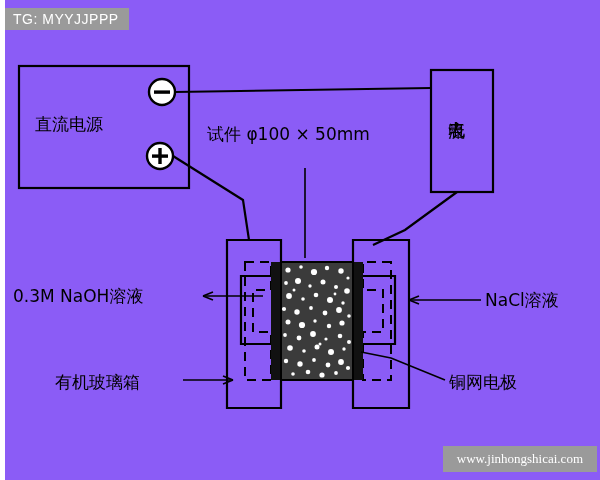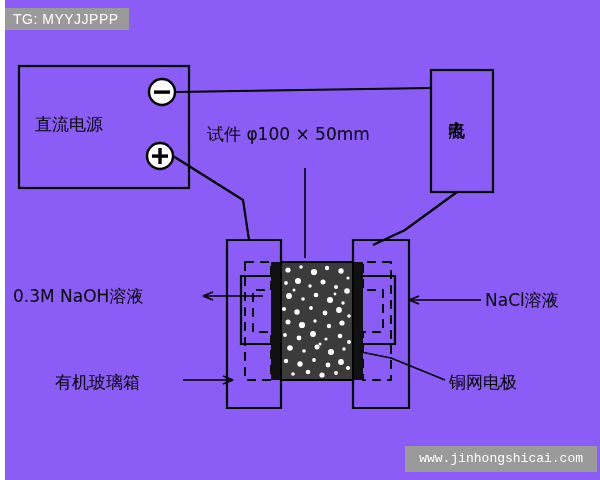--- a/index.html
+++ b/index.html
@@ -38,21 +38,21 @@
     position: absolute;
     right: 8px;
     bottom: 8px;
     background: #9a9a9a;
     color: #ffffff;
     font-size: 13px;
     line-height: 26px;
     height: 26px;
     padding: 0 14px;
     white-space: nowrap;
-    font-family: Liberation Mono, monospace;
+    font-family: Liberation Serif, serif;
   }
   svg.diagram {
     position: absolute;
     left: 0;
     top: 0;
   }
   .lbl {
     font-family: "DejaVu Sans", sans-serif;
     font-size: 17px;
     fill: #000000;

